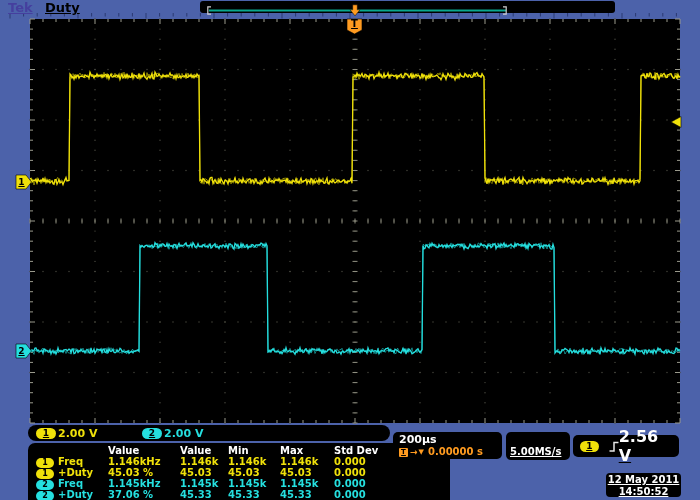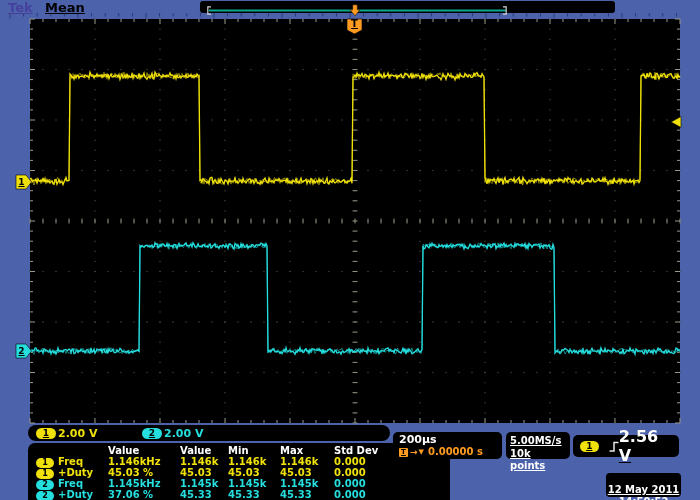--- a/index.html
+++ b/index.html
@@ -24,28 +24,28 @@
   .mrow .mbadge{width:18px;height:9.5px;border-radius:5px;color:#000;font-size:8px;
         line-height:10px;text-align:center;margin-top:0.5px;}
   .mhead{color:#fff;}
   .tbbox{left:393px;top:432px;width:109px;height:27px;border-radius:5px;padding:1px 6px;box-sizing:border-box;}
   .tb1{color:#fff;font-size:11px;line-height:13px;}
   .tb2{color:#ff9b20;font-size:10px;line-height:12px;display:flex;align-items:center;}
   .ticon{display:inline-block;width:9px;height:9px;background:#ff9b20;color:#000;font-size:7px;
          line-height:9.5px;text-align:center;border-radius:1px;margin-right:2px;}
   .tarrow{font-size:9px;} .tdown{font-size:7px;margin:0 1px;}
   .tb2 .tpos{margin-left:3px;}
-  .srbox{left:506px;top:432px;width:64px;height:27px;border-radius:5px;padding:3px 4px;box-sizing:border-box;
+  .srbox{left:506px;top:432px;width:64px;height:27px;border-radius:5px;padding:14px 4px;box-sizing:border-box;
          color:#fff;font-size:10px;line-height:12.5px;}
   .trigbox{left:573px;top:435px;width:106px;height:22px;border-radius:5px;display:flex;align-items:center;
            padding:0 7px;box-sizing:border-box;}
   .trigbox .lvl{color:#fff;font-size:16px;margin-left:auto;}
   .trigbox .slope{margin-left:9px;}
   .dtbox{left:606px;top:473px;width:75px;height:24px;border-radius:4px;text-align:center;
-         color:#fff;font-size:10px;line-height:11.5px;padding-top:11px;box-sizing:border-box;}
+         color:#fff;font-size:10px;line-height:11.5px;padding-top:1px;box-sizing:border-box;}
 </style>
 </head>
 <body>
 
 <div class="frame">
 
   <svg id="gfx" width="700" height="500">
       <rect x="30" y="19" width="650" height="404" fill="#000"></rect>
       <line x1="10" y1="13" x2="10" y2="18.5" stroke="#2b3a72" stroke-width="1"></line>
       <line x1="23.6" y1="13" x2="23.6" y2="16.5" stroke="#2b3a72" stroke-width="1"></line>
@@ -1103,21 +1103,21 @@
       <polyline points="30,179.6 31,180.7 32,178.8 33,180.2 34,185.0 35,181.0 36,180.8 37,183.3 38,180.9 39,180.9 40,180.7 41,183.7 42,179.9 43,180.8 44,181.0 45,181.6 46,181.2 47,182.2 48,180.1 49,179.8 50,179.2 51,181.8 52,180.7 53,182.0 54,183.4 55,181.6 56,182.5 57,178.1 58,177.5 59,181.4 60,181.1 61,180.2 62,180.0 63,182.8 64,182.5 65,178.8 66,180.8 67,181.3 68,180.5 69,181.0 70,77.1 71,76.0 72,74.7 73,73.6 74,75.7 75,75.1 76,74.6 77,77.1 78,76.3 79,74.5 80,73.0 81,75.2 82,74.8 83,74.3 84,77.4 85,77.8 86,77.2 87,74.8 88,75.5 89,79.6 90,74.1 91,76.4 92,74.8 93,74.2 94,77.9 95,75.2 96,76.3 97,74.1 98,76.2 99,76.1 100,76.6 101,77.2 102,74.4 103,78.0 104,72.3 105,77.0 106,77.0 107,73.8 108,73.9 109,78.2 110,75.3 111,75.0 112,73.5 113,75.2 114,76.1 115,73.2 116,77.8 117,77.0 118,75.2 119,76.2 120,77.2 121,73.4 122,75.7 123,77.2 124,72.1 125,78.6 126,74.7 127,76.7 128,76.2 129,76.8 130,77.2 131,77.3 132,72.9 133,76.2 134,78.2 135,77.5 136,75.8 137,76.3 138,74.4 139,75.2 140,76.1 141,78.6 142,76.5 143,76.1 144,76.2 145,75.7 146,77.9 147,72.6 148,76.3 149,74.0 150,77.0 151,75.0 152,78.2 153,76.0 154,74.0 155,77.4 156,75.1 157,72.9 158,74.0 159,75.1 160,76.3 161,78.6 162,76.5 163,74.8 164,76.6 165,75.7 166,75.3 167,75.2 168,76.3 169,75.6 170,77.9 171,77.1 172,77.2 173,78.9 174,77.9 175,75.2 176,75.9 177,75.7 178,76.3 179,73.3 180,76.5 181,79.1 182,73.4 183,76.0 184,77.9 185,75.8 186,78.9 187,76.1 188,73.0 189,76.4 190,75.5 191,76.3 192,77.8 193,77.6 194,74.5 195,74.1 196,76.4 197,76.3 198,77.9 199,75.8 200,181.4 201,183.2 202,180.0 203,178.4 204,184.2 205,178.4 206,179.4 207,179.6 208,181.2 209,179.4 210,178.5 211,178.7 212,181.2 213,181.3 214,184.2 215,181.1 216,179.8 217,183.5 218,178.4 219,179.1 220,180.4 221,183.8 222,184.0 223,183.7 224,183.5 225,179.6 226,179.6 227,181.3 228,180.7 229,182.2 230,178.4 231,183.9 232,181.5 233,183.1 234,182.5 235,177.7 236,183.3 237,181.9 238,180.9 239,178.2 240,180.2 241,182.5 242,182.3 243,180.9 244,182.7 245,180.9 246,180.1 247,178.4 248,179.4 249,183.4 250,181.3 251,183.6 252,182.5 253,180.2 254,181.0 255,178.0 256,182.3 257,183.7 258,182.9 259,181.3 260,180.4 261,181.9 262,182.7 263,179.2 264,181.4 265,181.7 266,180.3 267,181.2 268,181.3 269,183.2 270,178.2 271,179.7 272,183.4 273,180.9 274,178.0 275,177.8 276,180.3 277,178.5 278,180.5 279,179.7 280,183.4 281,179.2 282,182.5 283,178.1 284,178.8 285,177.7 286,183.3 287,180.2 288,178.4 289,180.5 290,181.2 291,182.0 292,180.0 293,182.0 294,180.9 295,183.1 296,183.4 297,178.1 298,181.5 299,183.3 300,180.9 301,184.0 302,180.7 303,182.4 304,181.6 305,180.7 306,180.3 307,180.9 308,179.0 309,180.9 310,179.5 311,180.5 312,183.3 313,180.1 314,181.7 315,178.2 316,178.3 317,183.1 318,183.3 319,184.9 320,179.4 321,181.6 322,181.8 323,177.7 324,182.2 325,182.3 326,181.9 327,182.8 328,182.8 329,182.3 330,182.6 331,180.6 332,178.8 333,181.7 334,181.1 335,179.1 336,178.8 337,180.1 338,183.4 339,179.6 340,182.6 341,181.0 342,181.7 343,179.9 344,181.2 345,180.3 346,180.9 347,183.3 348,181.5 349,182.3 350,180.7 351,177.8 352,180.8 353,73.8 354,74.9 355,78.8 356,77.8 357,74.2 358,75.8 359,79.4 360,77.1 361,76.7 362,75.4 363,75.8 364,76.2 365,74.7 366,78.7 367,75.4 368,76.3 369,76.4 370,76.6 371,75.0 372,74.1 373,74.3 374,74.9 375,75.1 376,76.5 377,73.5 378,74.8 379,76.2 380,74.0 381,73.8 382,78.2 383,78.1 384,78.0 385,75.6 386,77.0 387,75.7 388,75.5 389,75.0 390,78.8 391,73.8 392,74.3 393,75.5 394,75.4 395,76.4 396,77.7 397,78.5 398,78.3 399,75.3 400,77.3 401,76.4 402,75.5 403,76.0 404,78.0 405,76.7 406,72.8 407,75.3 408,73.6 409,78.1 410,77.6 411,73.2 412,76.0 413,74.8 414,74.7 415,75.5 416,78.1 417,77.1 418,73.3 419,76.0 420,77.6 421,78.3 422,78.0 423,74.5 424,75.8 425,74.9 426,77.0 427,74.9 428,79.1 429,78.1 430,76.3 431,77.3 432,73.9 433,74.5 434,75.8 435,76.9 436,75.3 437,74.3 438,73.1 439,75.0 440,72.7 441,74.9 442,75.6 443,75.4 444,75.7 445,75.0 446,75.5 447,76.5 448,72.8 449,75.9 450,75.1 451,72.7 452,75.9 453,76.4 454,77.2 455,76.5 456,77.5 457,73.7 458,77.9 459,77.2 460,76.9 461,77.0 462,75.8 463,77.8 464,76.9 465,74.9 466,76.3 467,74.5 468,75.8 469,74.0 470,76.1 471,75.2 472,74.6 473,77.3 474,73.3 475,76.9 476,75.9 477,76.5 478,73.7 479,75.7 480,76.8 481,77.5 482,72.7 483,75.7 484,78.4 485,182.6 486,177.5 487,180.7 488,179.1 489,182.6 490,179.6 491,182.5 492,183.6 493,179.2 494,181.4 495,179.9 496,179.5 497,179.0 498,181.0 499,182.7 500,182.1 501,180.6 502,180.0 503,180.0 504,182.8 505,183.1 506,183.2 507,180.5 508,180.5 509,181.0 510,181.1 511,181.4 512,180.8 513,180.0 514,181.5 515,179.5 516,180.6 517,183.2 518,181.3 519,180.1 520,180.3 521,181.5 522,184.3 523,184.7 524,179.0 525,181.2 526,181.9 527,181.8 528,183.1 529,179.3 530,183.4 531,180.1 532,177.9 533,179.4 534,182.5 535,180.0 536,182.6 537,180.0 538,179.4 539,183.4 540,182.4 541,179.8 542,182.7 543,181.2 544,181.5 545,182.8 546,183.9 547,179.0 548,179.2 549,179.3 550,184.0 551,180.2 552,184.0 553,179.8 554,179.3 555,180.7 556,181.4 557,180.4 558,180.6 559,182.0 560,178.9 561,179.6 562,182.0 563,183.3 564,178.6 565,181.5 566,179.9 567,180.2 568,183.5 569,182.1 570,181.1 571,182.8 572,181.7 573,178.2 574,178.1 575,178.8 576,179.2 577,181.1 578,183.3 579,180.1 580,180.1 581,180.5 582,183.2 583,180.5 584,179.9 585,181.1 586,181.7 587,178.4 588,181.9 589,180.3 590,183.1 591,180.5 592,181.4 593,180.5 594,181.5 595,180.2 596,179.5 597,180.0 598,178.0 599,178.9 600,180.6 601,180.5 602,179.6 603,182.2 604,180.5 605,182.3 606,179.6 607,179.3 608,181.0 609,183.0 610,184.5 611,182.6 612,184.1 613,180.4 614,179.4 615,182.4 616,180.9 617,180.6 618,181.9 619,177.9 620,184.6 621,180.2 622,179.2 623,181.7 624,179.1 625,184.1 626,178.6 627,180.2 628,182.3 629,183.1 630,179.0 631,182.3 632,181.9 633,181.5 634,178.5 635,183.3 636,182.3 637,182.5 638,180.4 639,180.1 640,179.0 641,76.5 642,76.2 643,72.9 644,74.3 645,77.5 646,74.9 647,75.3 648,77.4 649,73.1 650,75.7 651,77.7 652,76.5 653,77.4 654,77.2 655,72.2 656,79.8 657,75.2 658,78.3 659,78.3 660,74.8 661,73.0 662,74.3 663,76.6 664,77.3 665,76.5 666,74.6 667,78.0 668,76.4 669,75.8 670,75.7 671,74.4 672,76.7 673,78.6 674,78.4 675,73.2 676,74.2 677,73.6 678,75.4 679,76.1 680,77.4" fill="none" stroke="#f0e10a" stroke-width="1" opacity="0.55"></polyline>
       <polyline points="30,350.4 31,351.7 32,350.3 33,351.2 34,350.3 35,348.1 36,347.9 37,350.7 38,349.9 39,351.2 40,351.1 41,351.2 42,350.4 43,353.2 44,348.9 45,349.3 46,351.0 47,350.5 48,352.0 49,352.2 50,349.8 51,353.8 52,351.0 53,350.9 54,353.0 55,351.3 56,354.0 57,351.9 58,348.0 59,351.4 60,350.5 61,351.8 62,350.8 63,352.2 64,349.7 65,349.8 66,349.4 67,350.4 68,350.1 69,349.0 70,349.7 71,352.5 72,349.0 73,348.9 74,353.6 75,353.3 76,351.2 77,349.9 78,352.2 79,350.5 80,351.5 81,349.3 82,351.1 83,351.8 84,350.8 85,352.4 86,350.7 87,349.4 88,350.3 89,352.8 90,353.1 91,347.9 92,352.3 93,351.5 94,349.1 95,353.2 96,351.4 97,349.0 98,350.2 99,349.4 100,350.4 101,349.0 102,352.3 103,349.2 104,349.2 105,352.2 106,352.6 107,349.3 108,353.0 109,348.6 110,351.0 111,351.6 112,350.9 113,349.2 114,352.3 115,352.7 116,352.3 117,349.8 118,351.9 119,350.7 120,348.4 121,349.2 122,351.5 123,351.2 124,351.8 125,352.2 126,351.4 127,352.1 128,350.8 129,353.3 130,352.2 131,352.1 132,351.3 133,352.8 134,351.0 135,351.5 136,350.7 137,350.9 138,350.0 139,351.2 140,245.7 141,247.1 142,245.5 143,246.5 144,247.3 145,245.7 146,245.3 147,245.1 148,246.6 149,246.3 150,247.1 151,245.8 152,245.0 153,247.5 154,246.6 155,242.6 156,244.3 157,243.8 158,247.9 159,246.7 160,244.6 161,246.4 162,243.9 163,243.9 164,244.7 165,246.3 166,246.4 167,243.6 168,246.9 169,244.0 170,245.8 171,246.3 172,245.5 173,247.8 174,244.5 175,244.6 176,246.4 177,248.5 178,245.2 179,243.3 180,246.1 181,245.2 182,245.9 183,245.4 184,245.0 185,243.8 186,242.9 187,245.8 188,245.4 189,246.1 190,245.1 191,244.6 192,246.9 193,242.7 194,244.3 195,246.9 196,247.2 197,246.2 198,243.8 199,246.3 200,246.3 201,246.1 202,247.1 203,244.7 204,244.9 205,246.6 206,246.8 207,245.9 208,247.4 209,245.5 210,244.2 211,248.1 212,247.6 213,245.5 214,244.7 215,243.7 216,247.2 217,246.6 218,246.7 219,248.4 220,245.8 221,245.9 222,246.3 223,244.9 224,245.7 225,247.3 226,245.4 227,246.0 228,248.5 229,244.5 230,243.8 231,244.9 232,245.1 233,247.6 234,249.1 235,243.5 236,244.6 237,246.0 238,244.9 239,248.1 240,247.1 241,243.7 242,247.1 243,244.1 244,245.8 245,247.3 246,247.0 247,245.2 248,248.4 249,246.5 250,246.5 251,246.9 252,244.5 253,244.9 254,246.0 255,247.0 256,244.9 257,244.8 258,245.2 259,244.6 260,244.7 261,243.0 262,243.4 263,245.8 264,244.1 265,246.6 266,243.5 267,245.7 268,352.1 269,351.5 270,350.3 271,351.7 272,349.8 273,348.7 274,350.1 275,351.8 276,351.9 277,351.0 278,351.4 279,351.8 280,353.3 281,352.0 282,353.6 283,351.7 284,349.5 285,351.5 286,347.7 287,351.1 288,351.5 289,350.9 290,350.5 291,352.0 292,351.6 293,351.4 294,352.7 295,354.2 296,351.2 297,352.3 298,349.7 299,350.7 300,347.7 301,351.3 302,350.2 303,352.5 304,352.0 305,349.4 306,348.9 307,351.2 308,350.4 309,353.2 310,349.7 311,351.4 312,348.6 313,349.4 314,349.0 315,350.0 316,350.1 317,349.9 318,350.4 319,348.7 320,351.0 321,350.1 322,353.9 323,349.3 324,352.9 325,350.7 326,351.9 327,351.5 328,349.7 329,349.5 330,349.3 331,349.9 332,350.5 333,352.2 334,352.8 335,350.2 336,350.8 337,353.1 338,353.0 339,351.9 340,352.1 341,354.1 342,351.4 343,351.0 344,352.5 345,352.0 346,351.7 347,349.9 348,350.4 349,348.7 350,352.7 351,349.6 352,349.9 353,352.1 354,351.1 355,352.1 356,351.5 357,351.0 358,349.9 359,351.5 360,352.9 361,349.7 362,351.8 363,349.2 364,351.0 365,351.5 366,351.1 367,353.2 368,348.0 369,350.8 370,350.8 371,352.6 372,350.2 373,351.4 374,351.2 375,350.7 376,350.9 377,352.2 378,349.6 379,353.6 380,351.3 381,350.8 382,350.6 383,350.8 384,351.4 385,349.7 386,348.6 387,348.3 388,347.9 389,351.1 390,349.3 391,351.0 392,351.2 393,350.8 394,352.8 395,349.3 396,349.9 397,350.2 398,351.1 399,352.1 400,352.4 401,353.0 402,350.9 403,348.4 404,351.6 405,348.5 406,354.1 407,350.0 408,351.9 409,349.1 410,350.2 411,351.4 412,353.8 413,353.1 414,352.4 415,351.8 416,350.8 417,349.5 418,348.7 419,351.0 420,352.2 421,351.0 422,349.6 423,245.7 424,248.9 425,248.4 426,244.8 427,245.3 428,247.0 429,247.8 430,244.0 431,246.1 432,243.3 433,245.4 434,244.3 435,246.0 436,246.9 437,247.1 438,247.4 439,244.6 440,246.3 441,246.1 442,245.1 443,247.3 444,245.6 445,245.2 446,247.5 447,244.5 448,246.8 449,246.1 450,245.2 451,246.0 452,247.6 453,244.7 454,246.0 455,245.5 456,245.8 457,244.5 458,244.2 459,244.5 460,244.4 461,245.8 462,244.3 463,246.1 464,249.0 465,245.7 466,247.6 467,247.9 468,248.6 469,246.8 470,244.2 471,245.2 472,247.1 473,245.7 474,247.4 475,245.5 476,246.7 477,247.0 478,245.6 479,247.1 480,246.0 481,243.6 482,245.3 483,245.7 484,244.8 485,245.5 486,246.2 487,248.3 488,244.7 489,246.0 490,244.9 491,247.6 492,246.8 493,243.9 494,244.7 495,243.7 496,248.7 497,246.5 498,247.1 499,244.6 500,247.0 501,243.8 502,245.5 503,244.7 504,243.1 505,246.5 506,244.6 507,246.8 508,246.6 509,245.2 510,245.4 511,244.1 512,245.8 513,246.1 514,247.3 515,243.3 516,245.9 517,243.9 518,243.7 519,245.4 520,244.8 521,244.7 522,246.1 523,244.8 524,246.0 525,243.6 526,248.0 527,245.3 528,248.4 529,243.5 530,244.6 531,245.4 532,247.4 533,245.9 534,244.4 535,245.3 536,244.7 537,245.0 538,244.6 539,244.0 540,248.1 541,246.0 542,245.8 543,247.6 544,244.9 545,245.8 546,244.9 547,246.0 548,246.0 549,244.7 550,248.0 551,249.0 552,249.0 553,244.4 554,247.7 555,353.0 556,351.6 557,350.6 558,352.1 559,351.8 560,353.5 561,352.6 562,349.8 563,350.0 564,349.6 565,348.4 566,349.1 567,349.7 568,350.7 569,352.6 570,350.0 571,350.7 572,352.6 573,351.6 574,350.1 575,352.3 576,350.8 577,352.6 578,353.5 579,350.9 580,351.6 581,350.3 582,353.1 583,349.6 584,353.5 585,352.1 586,350.1 587,350.2 588,354.2 589,350.3 590,354.4 591,349.9 592,348.3 593,350.9 594,351.1 595,351.1 596,351.2 597,351.9 598,350.2 599,351.0 600,354.3 601,347.9 602,350.5 603,351.1 604,351.7 605,348.5 606,351.8 607,352.0 608,350.0 609,350.7 610,351.0 611,351.0 612,351.9 613,348.7 614,350.4 615,350.1 616,351.3 617,351.2 618,350.7 619,352.0 620,353.5 621,351.9 622,353.3 623,348.8 624,353.6 625,353.0 626,351.5 627,350.7 628,350.5 629,351.2 630,348.0 631,350.4 632,350.8 633,349.5 634,351.6 635,354.2 636,348.9 637,349.6 638,351.4 639,350.6 640,351.2 641,351.1 642,350.8 643,352.9 644,354.0 645,349.9 646,350.0 647,353.3 648,351.9 649,349.8 650,350.6 651,352.5 652,351.1 653,353.5 654,350.1 655,350.6 656,353.1 657,350.6 658,348.0 659,350.0 660,348.8 661,350.1 662,351.8 663,351.9 664,352.9 665,350.9 666,349.9 667,353.0 668,352.0 669,350.9 670,352.3 671,352.4 672,352.9 673,353.3 674,353.5 675,351.3 676,348.1 677,348.4 678,350.9 679,349.6 680,350.6" fill="none" stroke="#25dfdf" stroke-width="1.3" opacity="1"></polyline>
       <polyline points="30,350.3 31,351.6 32,349.1 33,352.3 34,354.4 35,349.8 36,350.6 37,351.6 38,351.5 39,353.1 40,352.1 41,350.5 42,348.7 43,348.5 44,350.0 45,352.3 46,349.3 47,351.1 48,350.3 49,350.6 50,351.3 51,351.5 52,353.2 53,349.5 54,350.9 55,353.3 56,351.0 57,349.8 58,352.6 59,352.5 60,351.1 61,349.8 62,351.8 63,350.0 64,351.0 65,350.9 66,353.5 67,350.8 68,352.7 69,352.9 70,353.2 71,354.0 72,351.5 73,350.2 74,348.4 75,350.6 76,348.4 77,349.4 78,352.9 79,352.3 80,350.0 81,350.4 82,350.6 83,348.1 84,351.4 85,353.6 86,351.0 87,353.3 88,350.7 89,348.5 90,351.4 91,349.5 92,350.7 93,351.1 94,351.5 95,351.7 96,350.7 97,351.3 98,352.4 99,350.9 100,350.1 101,351.2 102,353.0 103,352.4 104,352.3 105,348.0 106,350.2 107,353.9 108,352.8 109,349.7 110,350.7 111,347.7 112,350.6 113,351.0 114,350.0 115,349.7 116,350.3 117,351.1 118,350.6 119,352.4 120,353.1 121,352.1 122,353.5 123,350.9 124,349.4 125,351.6 126,353.5 127,353.6 128,350.9 129,350.1 130,351.8 131,351.2 132,349.6 133,349.5 134,351.0 135,351.1 136,349.9 137,350.4 138,349.2 139,351.5 140,245.8 141,245.7 142,245.8 143,246.3 144,246.6 145,247.1 146,245.1 147,246.4 148,247.0 149,244.6 150,246.5 151,245.2 152,248.6 153,247.6 154,247.1 155,246.0 156,246.1 157,247.5 158,243.6 159,248.1 160,244.2 161,244.4 162,245.5 163,246.3 164,244.2 165,246.6 166,245.7 167,245.0 168,245.8 169,249.3 170,246.0 171,245.7 172,246.5 173,245.7 174,247.1 175,248.2 176,243.9 177,247.4 178,245.5 179,247.4 180,245.9 181,246.2 182,246.0 183,247.5 184,246.8 185,245.4 186,243.5 187,245.8 188,247.4 189,248.3 190,245.2 191,242.5 192,245.8 193,244.1 194,243.8 195,245.4 196,248.4 197,248.2 198,245.1 199,245.6 200,247.6 201,245.4 202,245.3 203,245.7 204,245.7 205,243.4 206,247.0 207,246.2 208,244.5 209,244.0 210,244.0 211,246.1 212,245.5 213,246.3 214,245.0 215,246.9 216,245.4 217,244.2 218,248.2 219,246.6 220,246.4 221,245.8 222,248.4 223,245.6 224,245.1 225,247.6 226,243.1 227,246.6 228,244.4 229,243.6 230,246.1 231,247.5 232,245.8 233,249.0 234,246.8 235,246.6 236,248.8 237,243.6 238,249.0 239,246.5 240,247.1 241,247.9 242,244.0 243,246.3 244,248.1 245,245.2 246,245.2 247,244.0 248,247.3 249,245.7 250,248.0 251,244.3 252,246.7 253,246.6 254,248.0 255,245.5 256,247.0 257,247.8 258,245.3 259,246.3 260,244.4 261,245.8 262,246.8 263,247.9 264,247.5 265,244.7 266,245.3 267,246.5 268,351.4 269,349.7 270,352.8 271,350.2 272,349.3 273,351.0 274,347.8 275,350.9 276,351.2 277,352.9 278,349.6 279,350.5 280,351.8 281,351.4 282,351.1 283,350.0 284,352.1 285,351.6 286,351.5 287,353.3 288,352.1 289,350.1 290,348.4 291,351.1 292,350.8 293,351.4 294,350.0 295,349.9 296,349.6 297,352.0 298,350.8 299,350.5 300,352.1 301,351.0 302,350.0 303,350.2 304,350.7 305,351.3 306,348.2 307,350.4 308,353.5 309,350.8 310,351.4 311,353.1 312,351.2 313,350.5 314,349.8 315,353.5 316,351.4 317,347.8 318,350.2 319,350.1 320,348.7 321,349.9 322,351.0 323,349.4 324,350.7 325,353.3 326,352.4 327,350.4 328,350.1 329,350.2 330,348.1 331,352.4 332,349.4 333,353.0 334,351.8 335,350.7 336,350.8 337,348.9 338,351.1 339,350.5 340,349.3 341,349.8 342,348.2 343,352.7 344,353.0 345,351.7 346,350.4 347,350.6 348,353.4 349,349.6 350,349.3 351,351.0 352,351.5 353,352.5 354,350.6 355,351.1 356,348.5 357,351.9 358,349.2 359,348.2 360,351.0 361,350.9 362,351.3 363,350.3 364,349.6 365,351.1 366,349.9 367,350.8 368,352.7 369,351.0 370,349.7 371,350.3 372,349.1 373,349.6 374,353.7 375,351.4 376,354.1 377,352.2 378,347.9 379,354.0 380,352.2 381,353.2 382,348.7 383,348.5 384,349.4 385,352.3 386,351.6 387,350.1 388,351.1 389,350.5 390,351.5 391,348.9 392,351.5 393,350.2 394,351.1 395,353.3 396,353.7 397,348.7 398,348.4 399,351.0 400,352.2 401,353.1 402,351.5 403,347.9 404,351.2 405,350.1 406,352.2 407,351.1 408,348.3 409,351.4 410,351.8 411,350.3 412,347.8 413,352.3 414,352.9 415,351.5 416,349.7 417,352.8 418,349.7 419,351.9 420,352.1 421,353.7 422,350.1 423,244.4 424,244.7 425,246.0 426,246.8 427,245.5 428,243.9 429,245.4 430,245.9 431,246.4 432,245.5 433,245.1 434,246.6 435,245.2 436,244.3 437,248.2 438,247.5 439,246.9 440,246.8 441,245.0 442,244.2 443,246.2 444,246.2 445,245.6 446,246.1 447,247.8 448,245.0 449,248.4 450,246.1 451,242.9 452,246.5 453,246.0 454,247.6 455,247.8 456,244.3 457,246.3 458,245.9 459,244.6 460,247.7 461,243.6 462,247.1 463,245.9 464,243.3 465,247.1 466,246.3 467,247.4 468,249.1 469,246.4 470,246.3 471,245.4 472,247.2 473,248.1 474,246.9 475,243.9 476,245.8 477,246.6 478,243.2 479,243.1 480,245.0 481,243.3 482,245.1 483,244.6 484,247.8 485,246.6 486,245.6 487,248.1 488,244.1 489,243.3 490,244.0 491,244.7 492,244.4 493,246.6 494,243.6 495,244.3 496,245.8 497,245.6 498,242.9 499,246.1 500,247.3 501,246.4 502,248.2 503,244.9 504,247.8 505,246.4 506,247.0 507,244.8 508,245.8 509,245.1 510,246.9 511,248.8 512,245.0 513,245.9 514,246.6 515,246.3 516,246.3 517,245.8 518,244.4 519,244.9 520,244.3 521,247.1 522,243.0 523,245.7 524,246.1 525,247.7 526,246.1 527,248.9 528,244.6 529,246.6 530,244.1 531,245.8 532,245.8 533,245.6 534,245.3 535,244.8 536,243.3 537,245.5 538,246.8 539,246.3 540,247.3 541,242.7 542,245.9 543,248.1 544,248.8 545,247.3 546,246.0 547,249.0 548,245.7 549,245.3 550,245.0 551,246.6 552,246.8 553,245.0 554,247.8 555,350.7 556,351.2 557,352.4 558,348.9 559,351.0 560,351.9 561,351.2 562,351.8 563,350.3 564,350.6 565,354.0 566,352.3 567,351.0 568,350.4 569,351.0 570,348.0 571,350.1 572,353.5 573,350.9 574,351.4 575,352.8 576,350.8 577,350.8 578,352.0 579,350.1 580,349.6 581,350.8 582,350.3 583,348.0 584,350.6 585,352.8 586,352.0 587,349.1 588,351.2 589,352.0 590,351.8 591,352.8 592,351.0 593,351.1 594,349.6 595,350.2 596,351.6 597,352.5 598,351.4 599,353.5 600,348.5 601,348.9 602,350.9 603,352.5 604,351.2 605,351.9 606,351.5 607,350.0 608,350.1 609,350.2 610,350.1 611,353.5 612,352.6 613,352.2 614,348.8 615,349.8 616,352.4 617,351.7 618,352.1 619,350.0 620,348.4 621,349.4 622,348.0 623,350.5 624,348.9 625,349.9 626,350.1 627,349.5 628,350.5 629,351.4 630,349.7 631,351.4 632,350.4 633,353.1 634,351.3 635,350.8 636,350.2 637,351.7 638,351.5 639,351.4 640,352.5 641,350.7 642,349.8 643,350.5 644,349.6 645,352.8 646,351.4 647,350.3 648,351.1 649,351.1 650,353.0 651,351.8 652,349.6 653,351.4 654,348.7 655,351.2 656,351.7 657,351.3 658,350.5 659,351.0 660,351.4 661,351.3 662,352.8 663,351.1 664,354.1 665,352.7 666,352.5 667,353.0 668,349.1 669,351.8 670,353.2 671,352.7 672,350.4 673,351.5 674,351.2 675,352.5 676,352.3 677,350.3 678,348.9 679,350.9 680,352.1" fill="none" stroke="#25dfdf" stroke-width="1" opacity="0.55"></polyline>
       <polygon points="16,175 26,175 31.5,182 26,189 16,189" fill="#f0e10a" stroke="#000" stroke-width="0.6"></polygon>
       <polygon points="16,344 26,344 31.5,351 26,358 16,358" fill="#25dfdf" stroke="#000" stroke-width="0.6"></polygon>
       <polygon points="681,116.5 681,127.5 671,122" fill="#f0e10a" stroke="#000" stroke-width="0.6"></polygon>
       <polygon points="347,19 362,19 362,30 354.5,34 347,30" fill="#ff9b20" stroke="#000" stroke-width="0.6"></polygon>
     </svg>
 
   <span class="abs tek">Tek</span>
-  <span class="abs stop">Mean</span>
+  <span class="abs stop">Duty</span>
 
   <div class="abs recordbar">
     <svg width="415" height="12">
       <line x1="9" y1="6.5" x2="306" y2="6.5" stroke="#0aa88e" stroke-width="2"></line>
       <path d="M11,2.8 h-3.2 v7.4 h3.2" fill="none" stroke="#cfcfcf" stroke-width="1.2"></path>
       <path d="M303,2.8 h3.2 v7.4 h-3.2" fill="none" stroke="#cfcfcf" stroke-width="1.2"></path>
       <path d="M152.7,0.8 h4.6 v5 h2.7 l-5,6 l-5,-6 h2.7 z" fill="#ff9b20" stroke="#000" stroke-width="0.5"></path>
     </svg>
   </div>
 
@@ -1185,21 +1185,20 @@
     <div class="tb2">
       <span class="ticon">T</span>
       <span class="tarrow">→</span>
       <span class="tdown">▼</span>
       <span class="tpos">0.00000 s</span>
     </div>
   </div>
 
   <div class="abs blackbox srbox">
     <div>5.00MS/s</div>
-    <div>10k points</div>
   </div>
 
   <div class="abs blackbox trigbox">
     <span class="badge" style="background:#f0e10a">1</span>
     <svg class="slope" width="12" height="13">
       <path d="M1.5,11 H6 V2.5 H10.5" fill="none" stroke="#e8e8e8" stroke-width="1.5"></path>
     </svg>
     <span class="lvl">2.56 V</span>
   </div>
 

